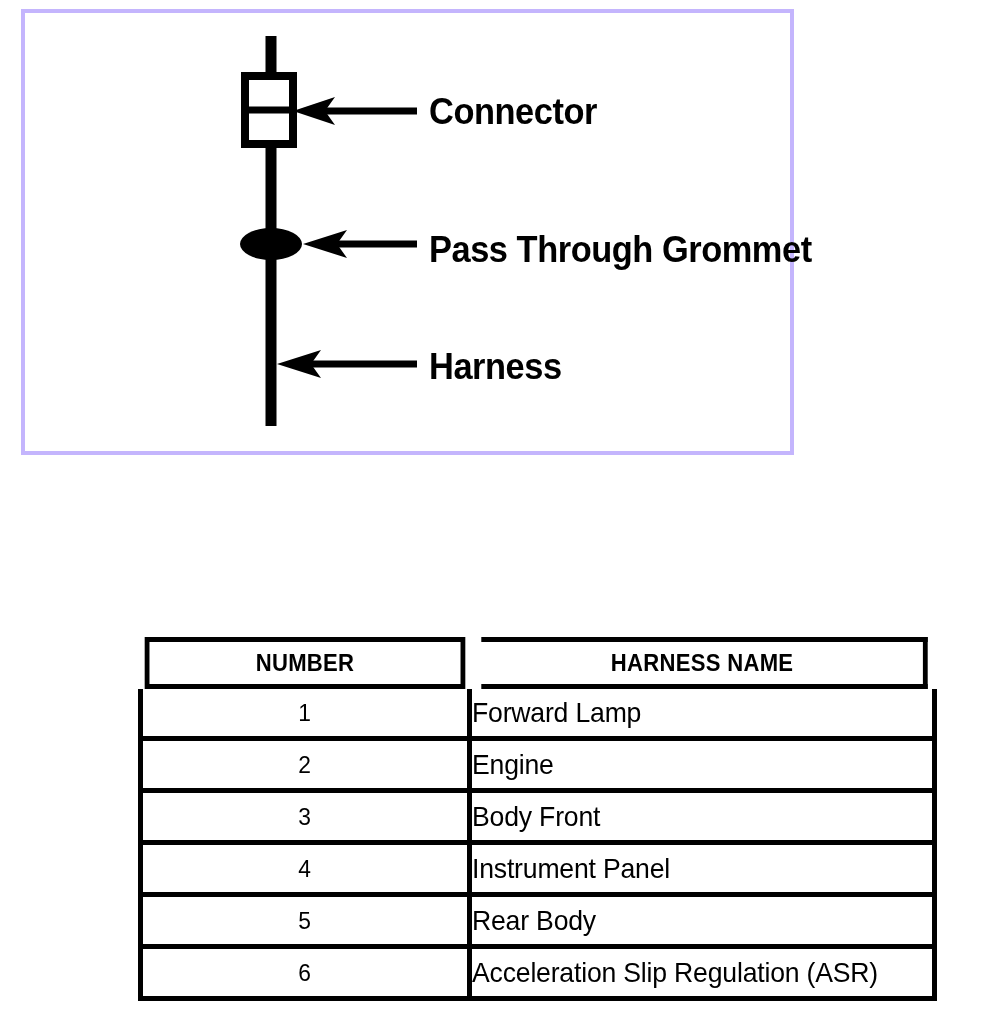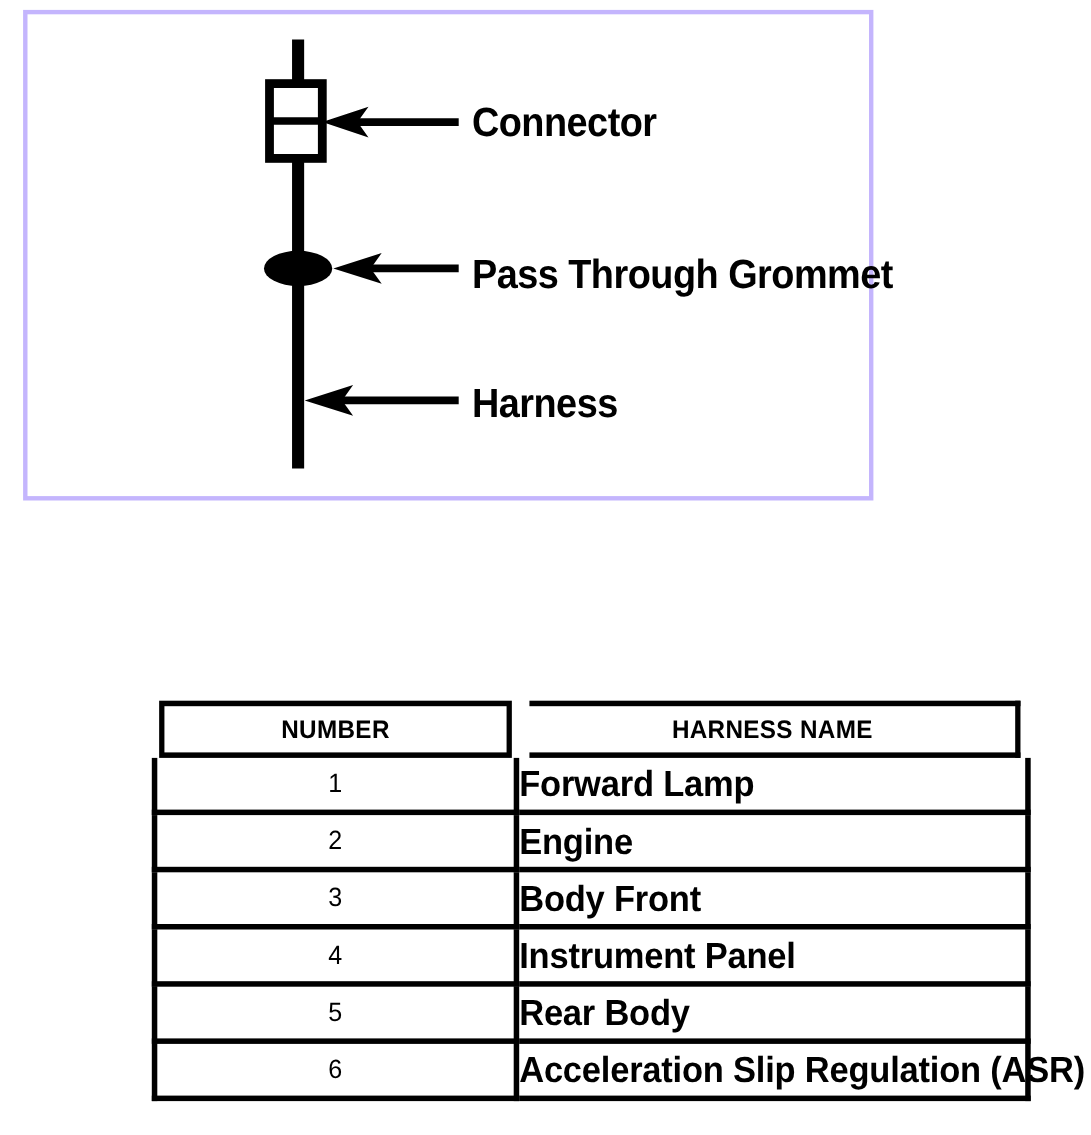--- a/index.html
+++ b/index.html
@@ -98,22 +98,22 @@
     letter-spacing: 0.3px;
     text-align: center;
     transform: scaleX(0.96);
   }
   td.cell-number {
     font-weight: normal;
     font-size: 24px;
     text-align: center;
   }
   td.cell-name {
-    font-weight: bold;
-    font-size: 33px;
+    font-weight: normal;
+    font-size: 28px;
     text-align: left;
     padding-left: 12px;
     letter-spacing: -0.2px;
     white-space: nowrap;
   }
   td.cell-name > span,
   td.cell-number > span {
     display: inline-block;
     transform: scaleX(0.95);
     transform-origin: left center;

